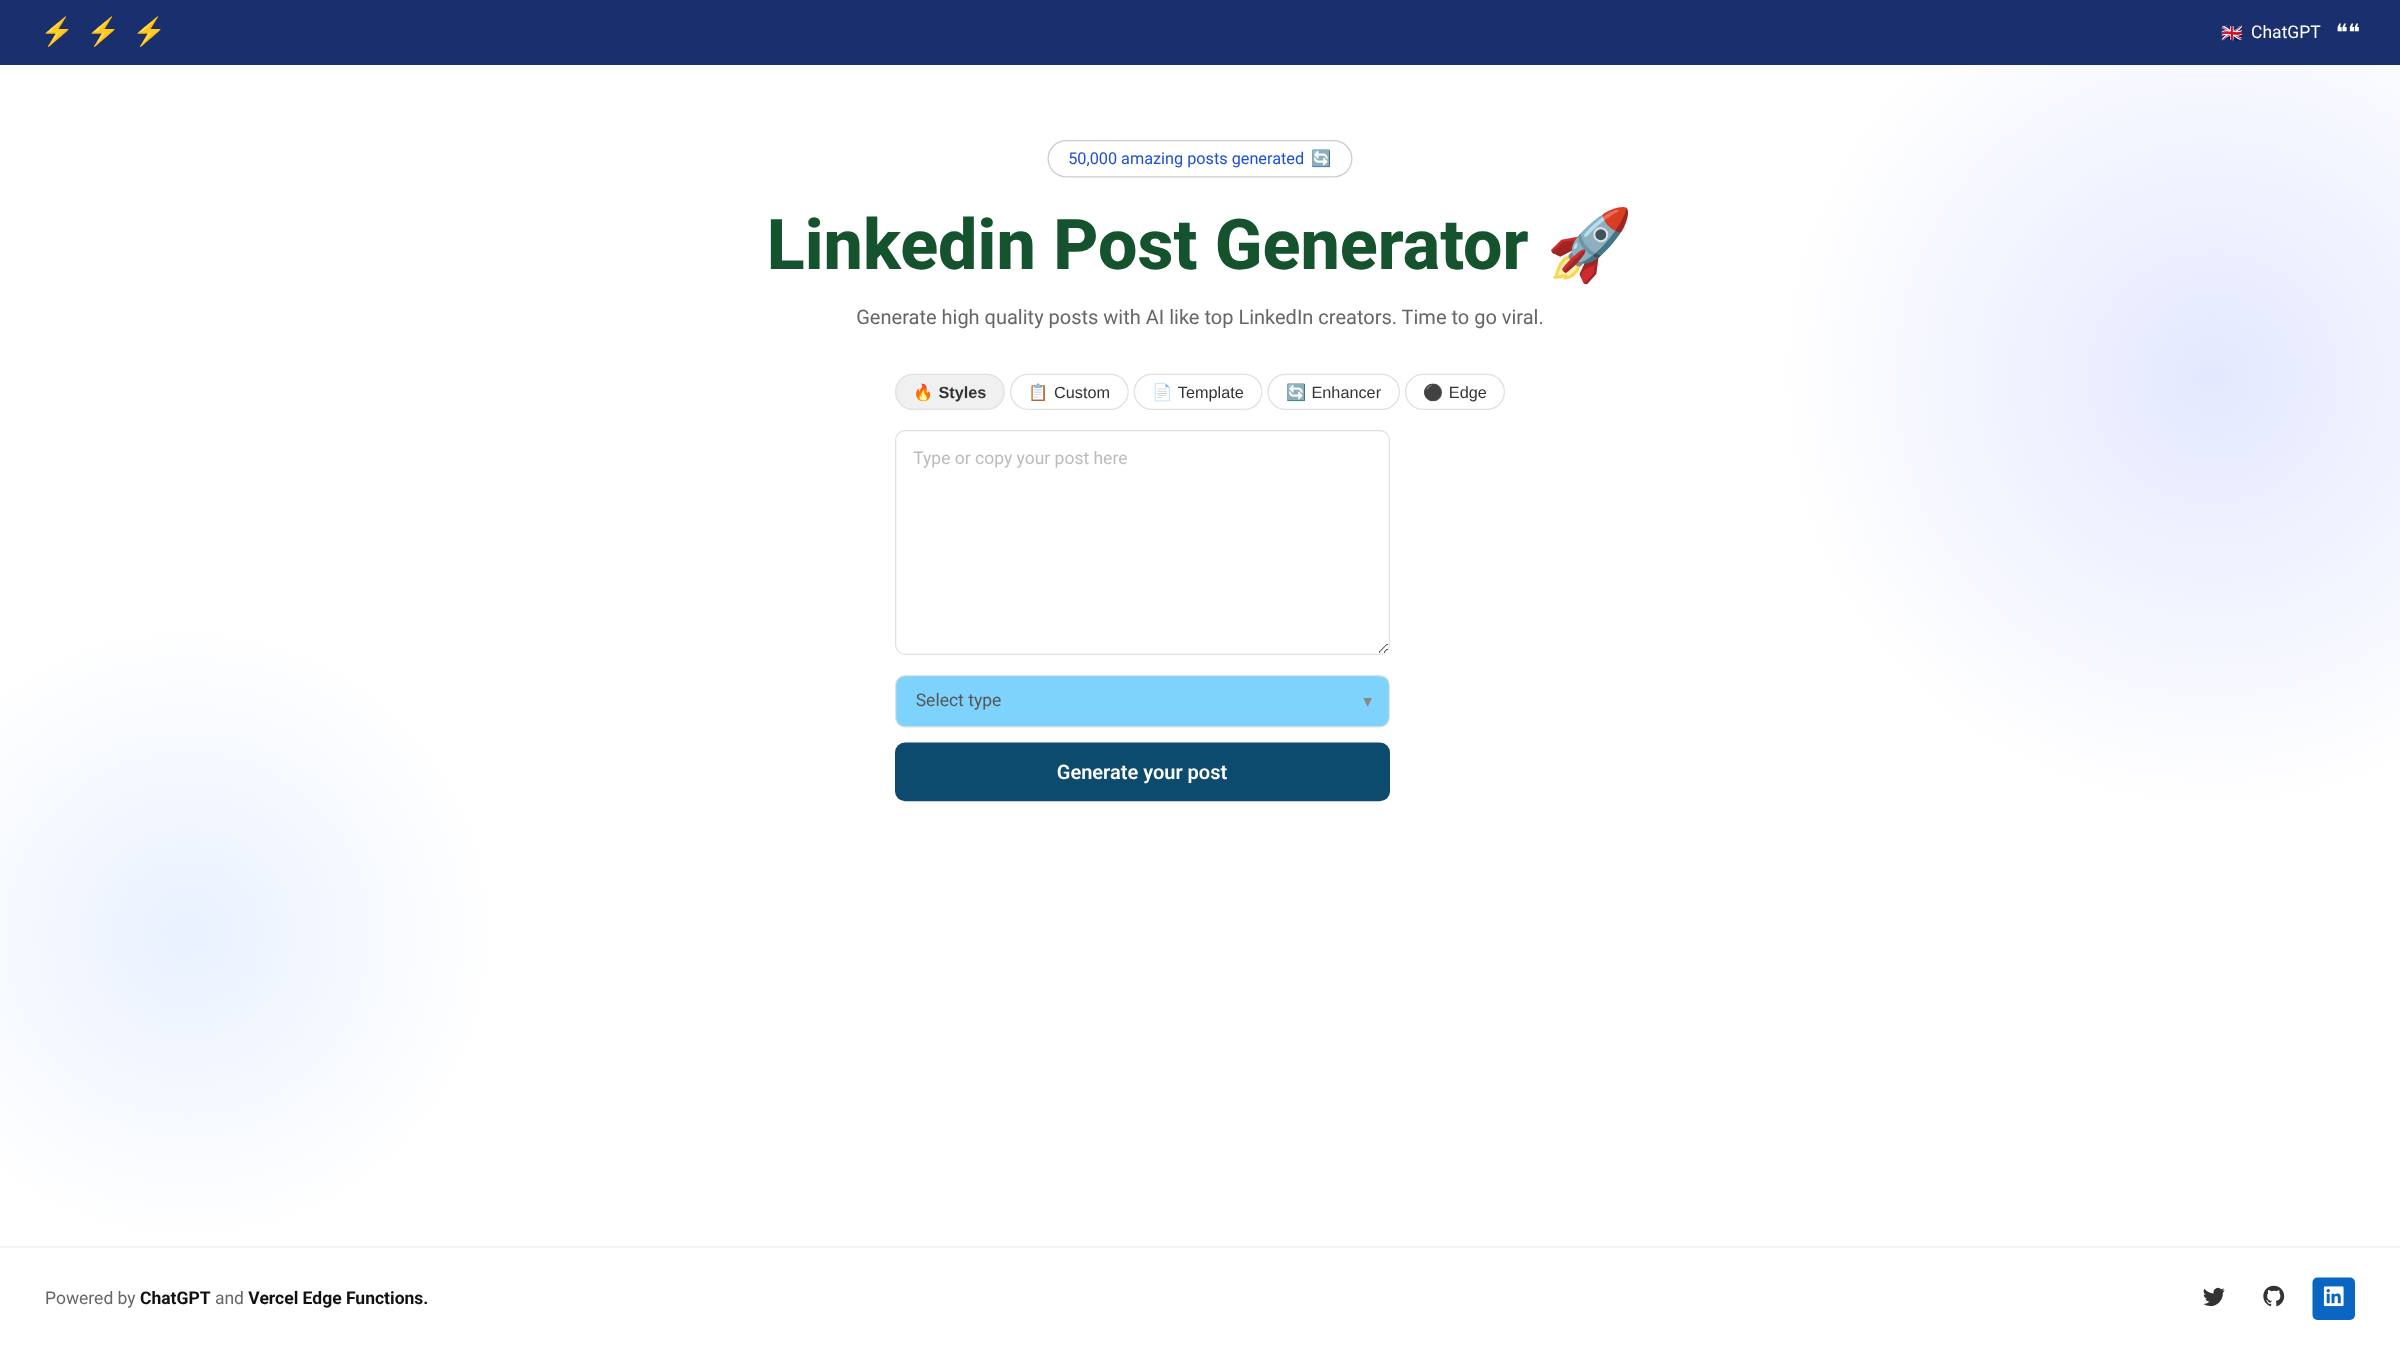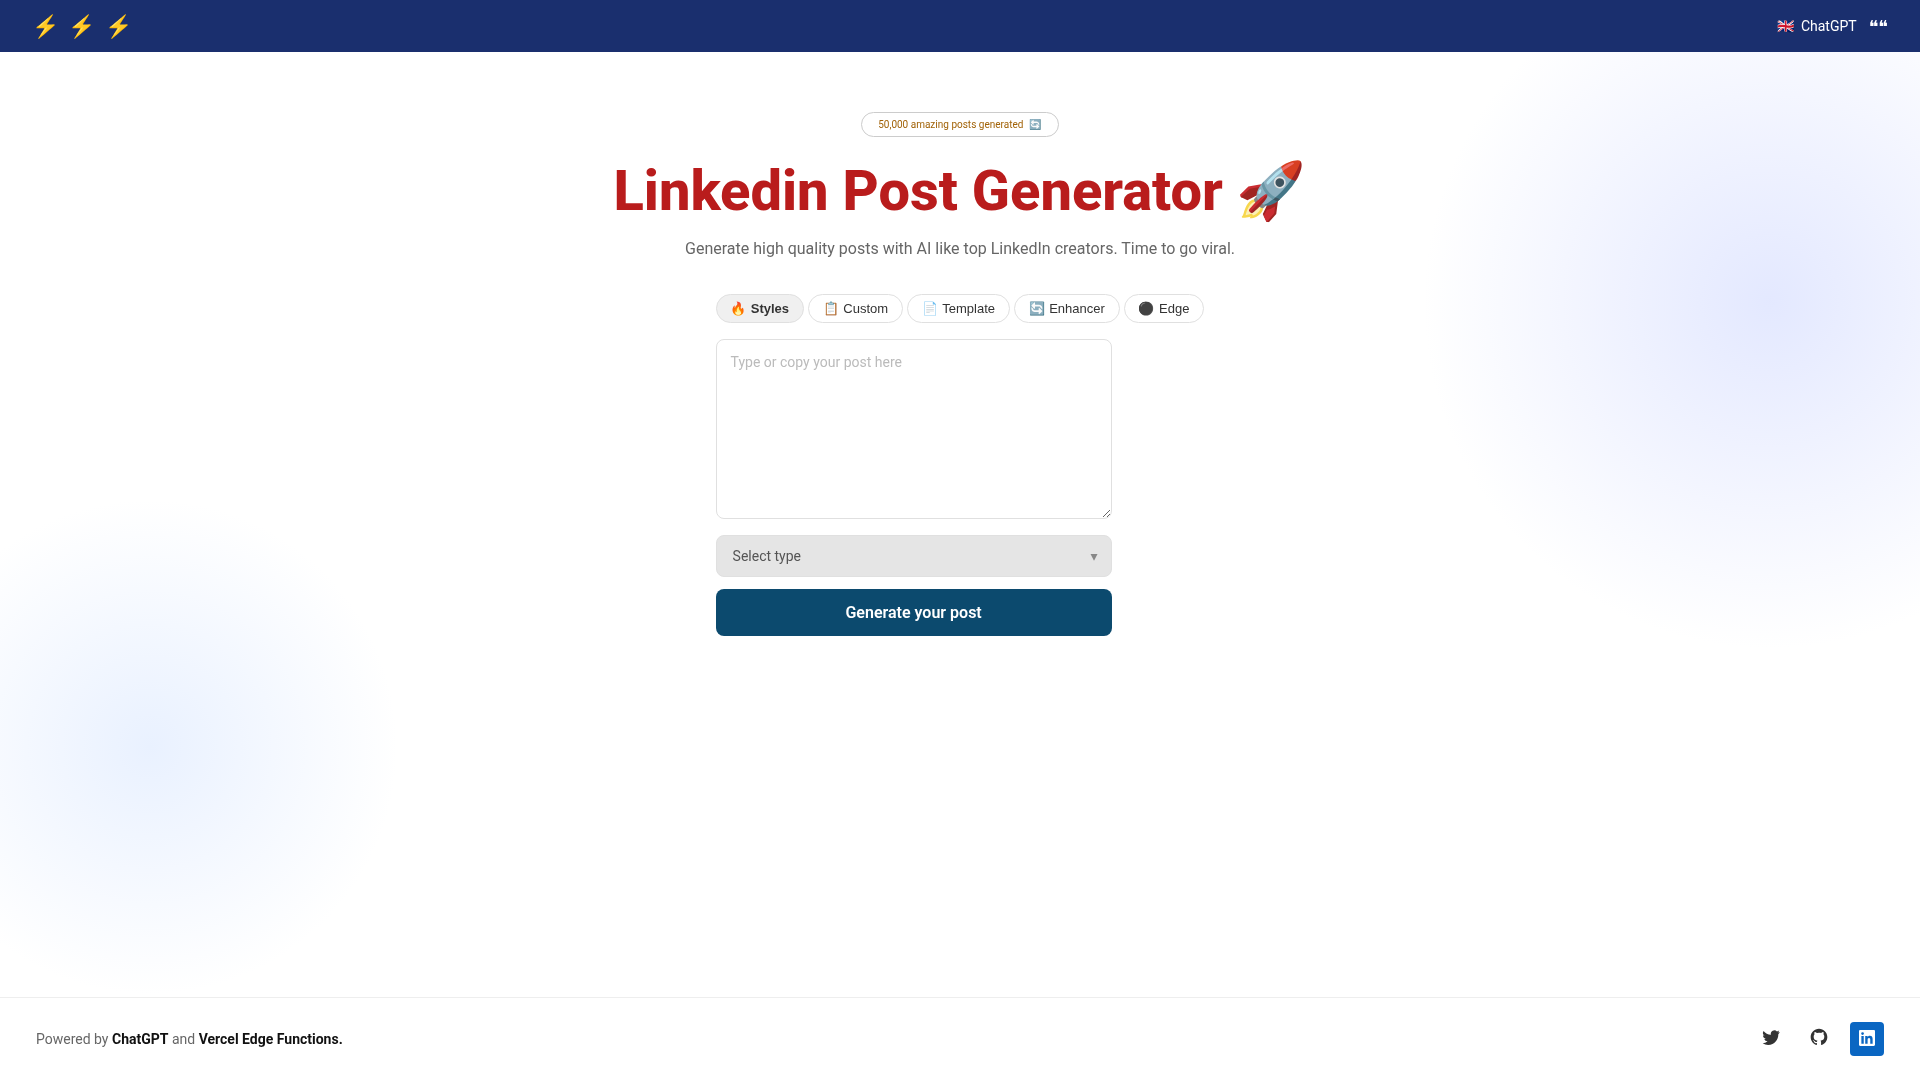--- a/index.html
+++ b/index.html
@@ -82,34 +82,34 @@
       border-radius: 50%;
       background: radial-gradient(circle, rgba(200, 220, 255, 0.4) 0%, rgba(255,255,255,0) 70%);
       pointer-events: none;
     }
 
     
     .badge {
       border: 1px solid #cccccc;
       border-radius: 20px;
       padding: 6px 16px;
-      font-size: 10px;
-      color: #a16207;
+      font-size: 13px;
+      color: #1d4ed8;
       margin-bottom: 24px;
       background: #ffffff;
       display: inline-flex;
       align-items: center;
       gap: 6px;
     }
 
     
     .page-title {
       font-size: 56px;
       font-weight: 800;
-      color: #b91c1c;
+      color: #14532d;
       text-align: center;
       margin-bottom: 16px;
       line-height: 1.1;
     }
 
     .page-subtitle {
       font-size: 16px;
       color: #666666;
       text-align: left;
       margin-bottom: 36px;
@@ -176,21 +176,21 @@
 
     .select-dropdown {
       width: 100%;
       padding: 12px 16px;
       border: 1px solid #e0e0e0;
       border-radius: 8px;
       font-size: 14px;
       color: #555555;
       appearance: none;
       -webkit-appearance: none;
-      background: #e5e5e5;
+      background: #7dd3fc;
       cursor: pointer;
       outline: none;
       font-family: inherit;
     }
 
     .select-arrow {
       position: absolute;
       right: 14px;
       top: 50%;
       transform: translateY(-50%);

